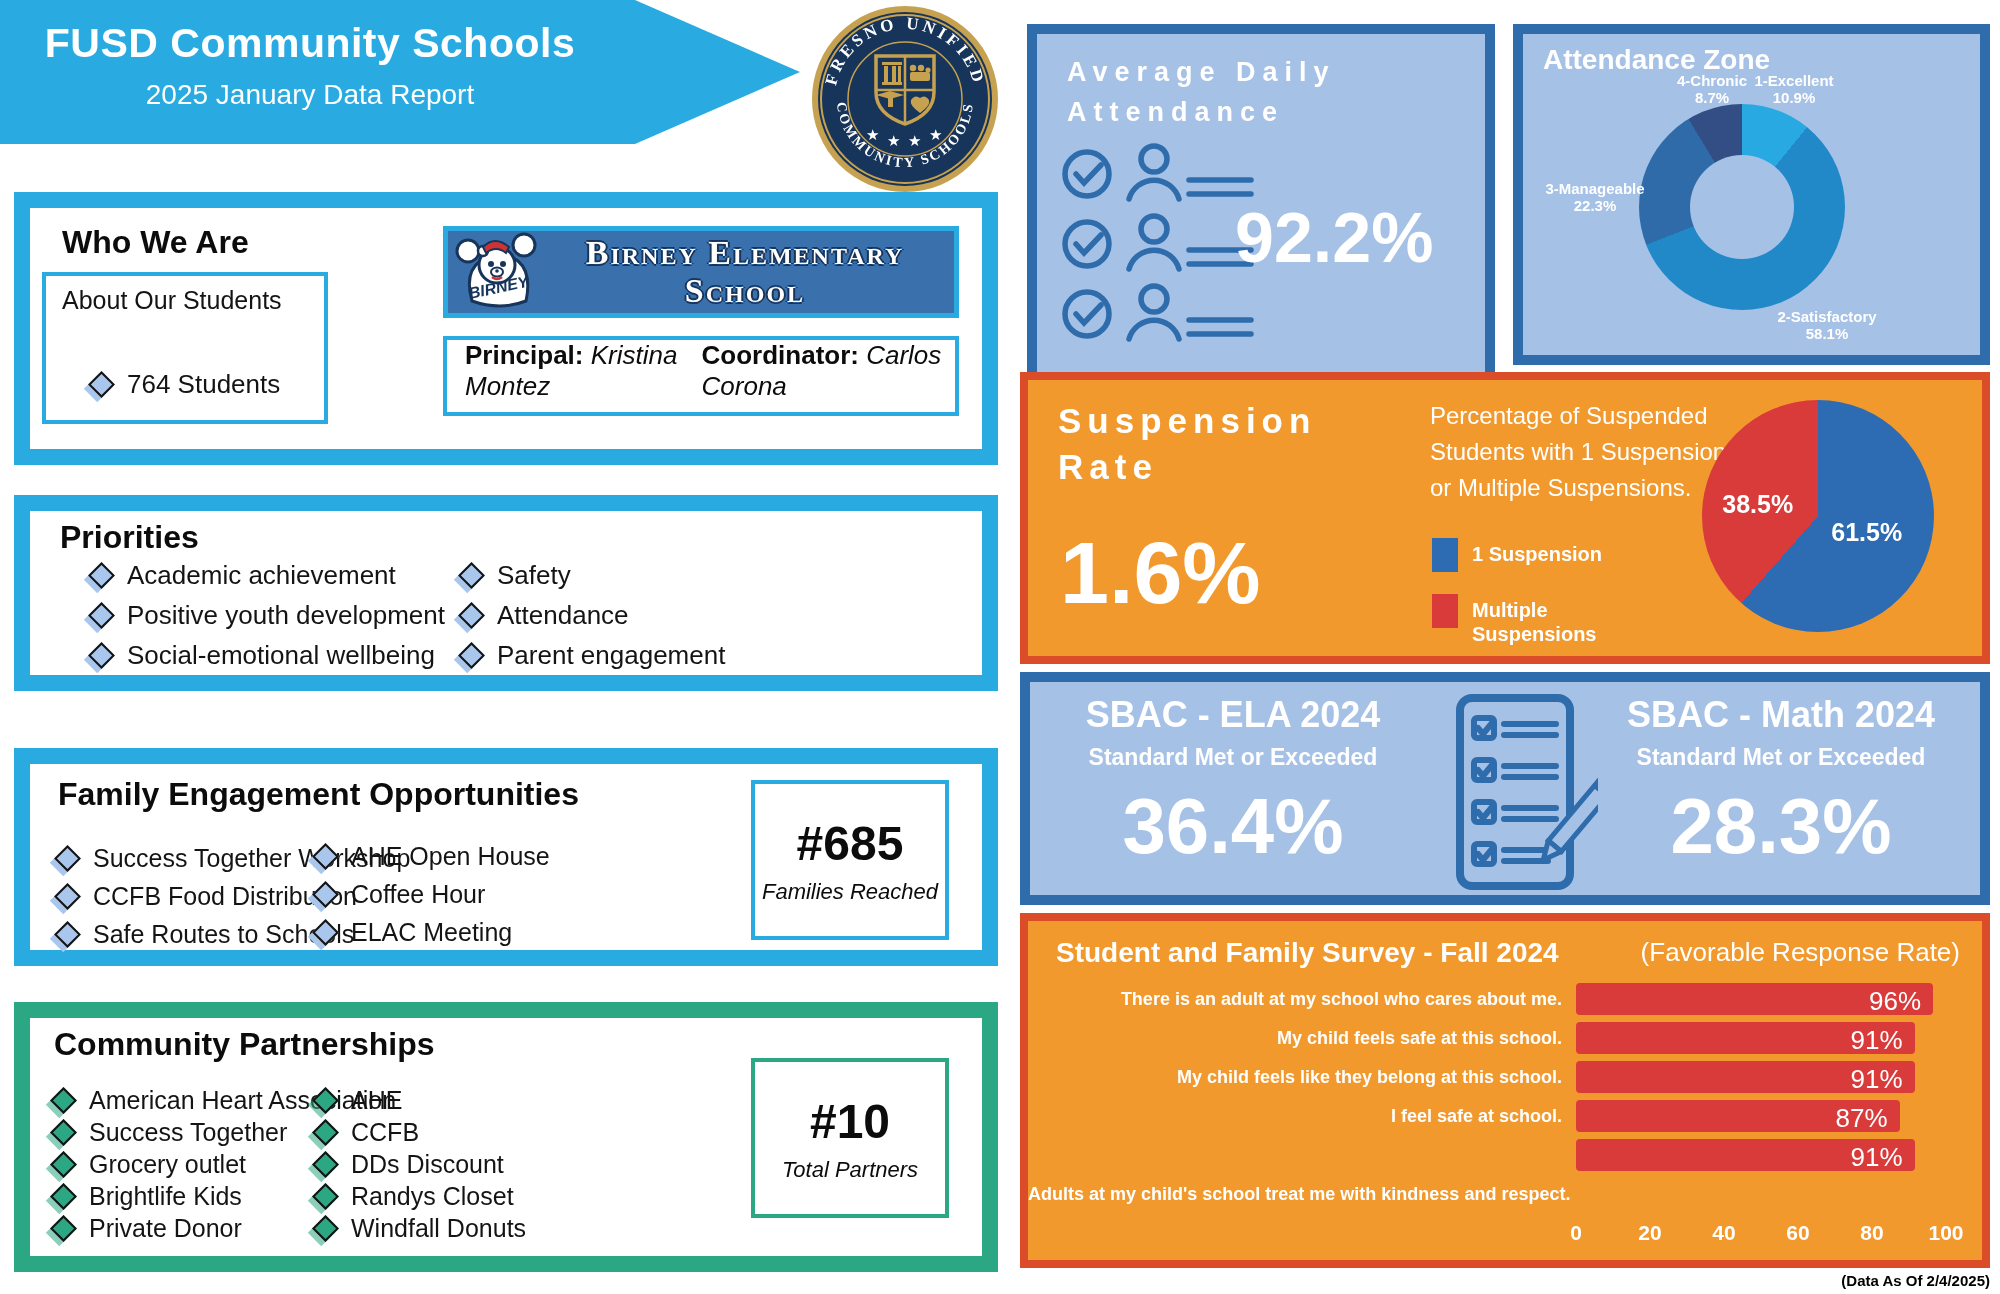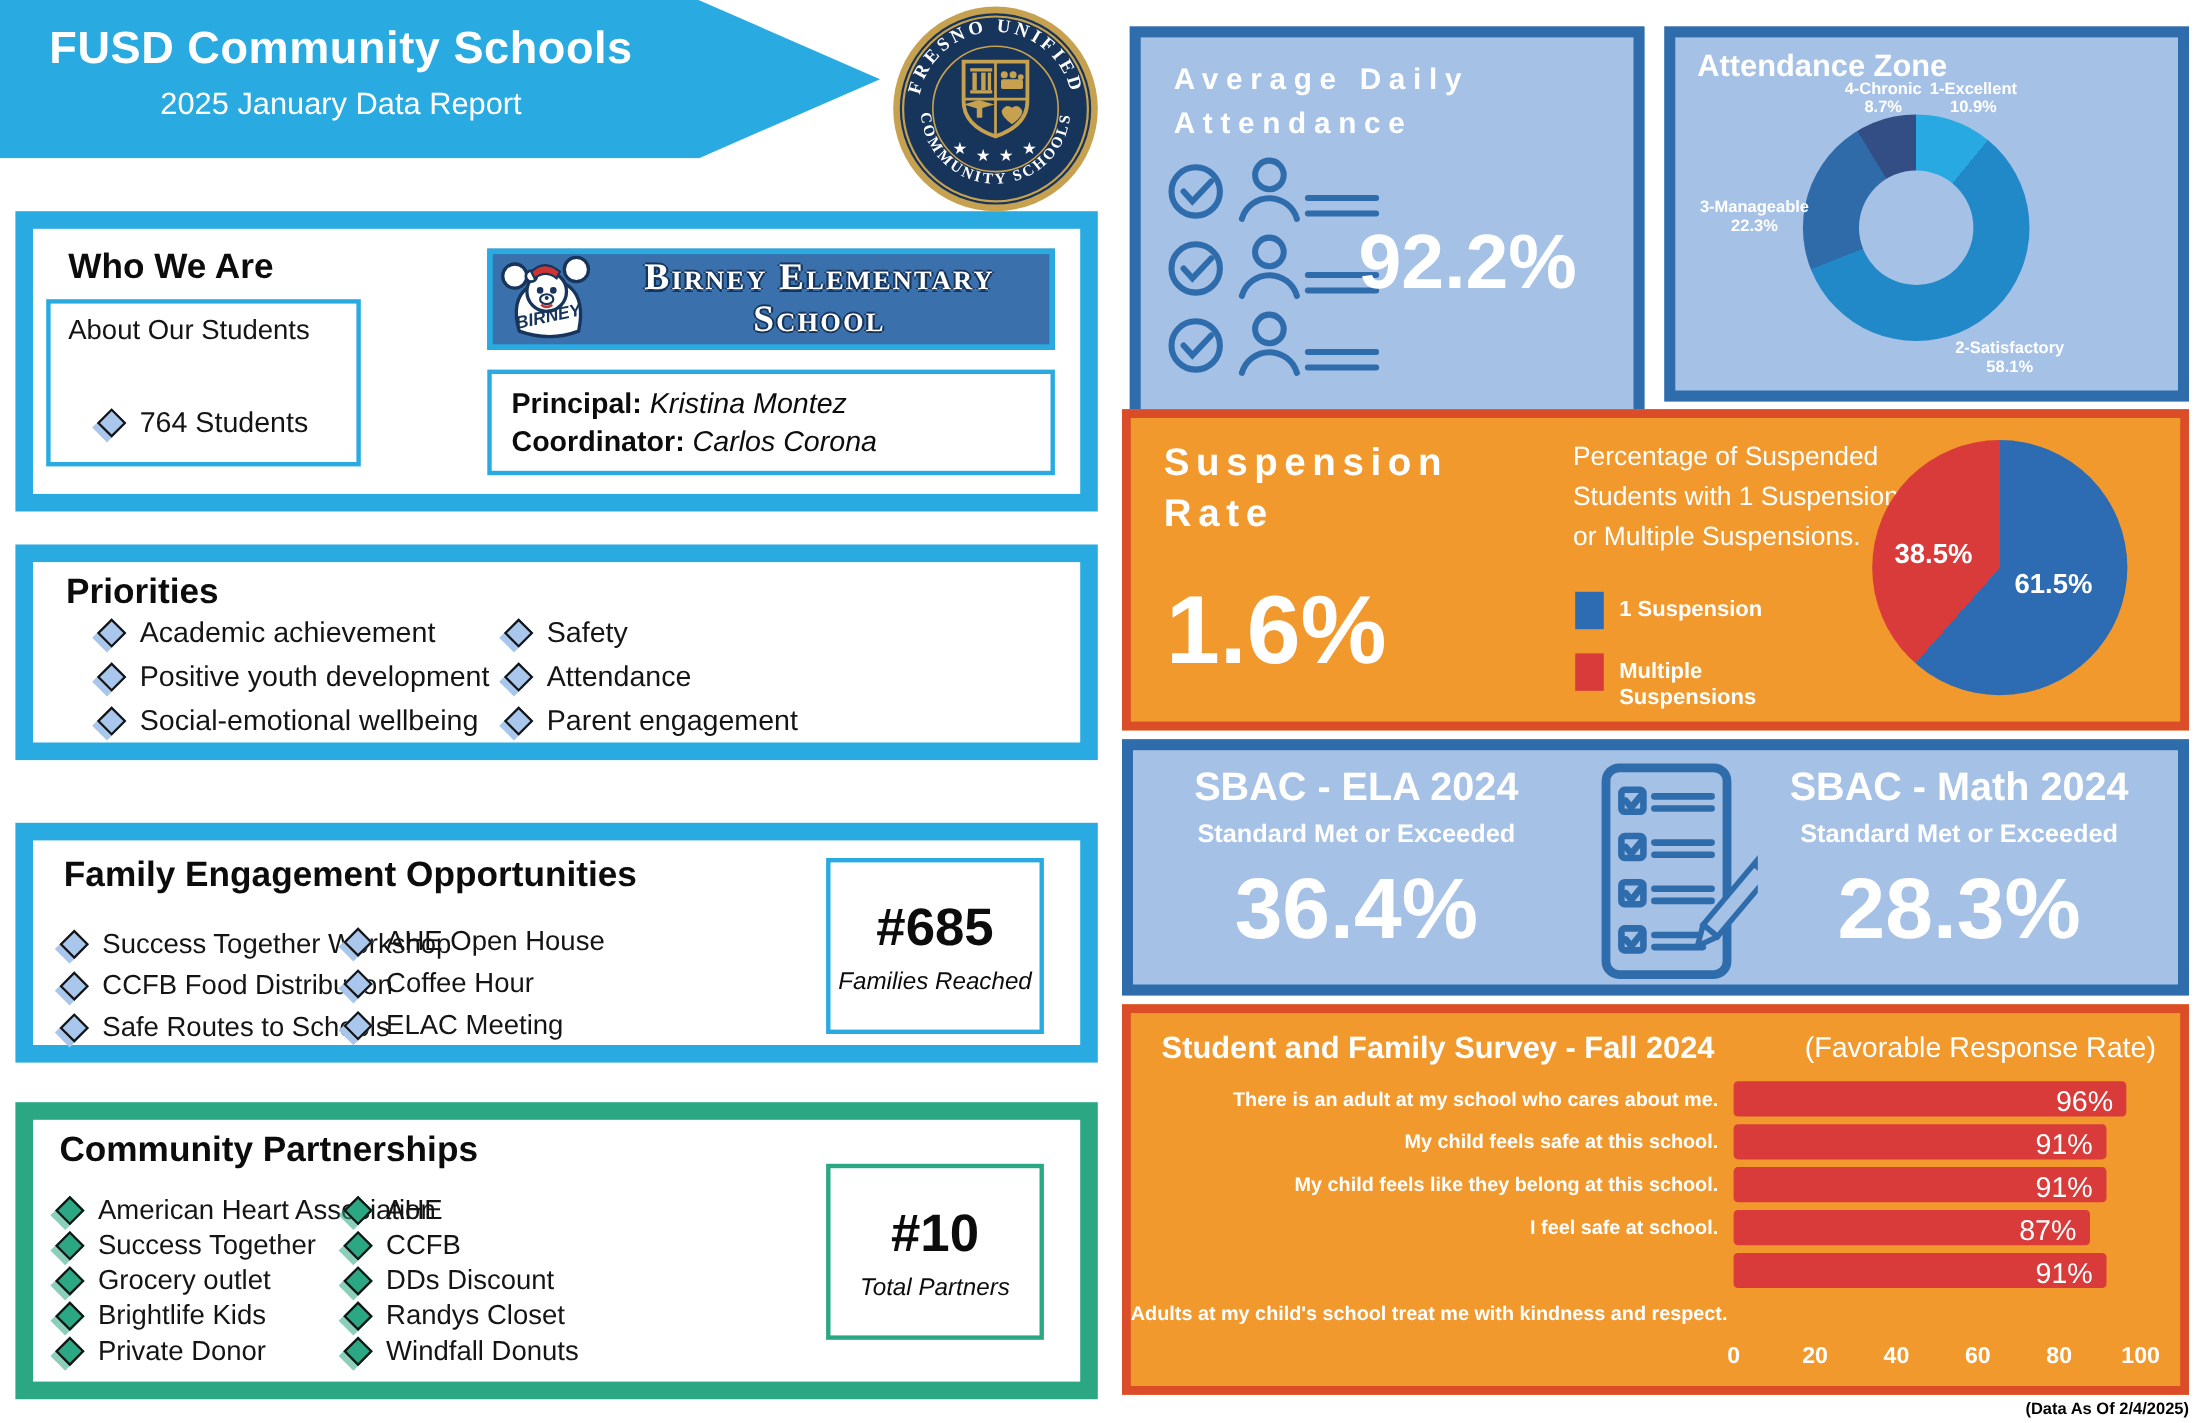--- a/index.html
+++ b/index.html
@@ -38,22 +38,22 @@
   #who h2 { position:absolute; left:32px; top:16px; font-size:32px; }
   .about-box { position:absolute; left:12px; top:64px; width:286px; height:152px; border:4px solid #29ABE2; }
   .about-box .about-title { position:absolute; left:16px; top:10px; font-size:25px; color:#141414; }
   .about-box .bullet-row { left:46px; top:92px; }
   .school-banner { position:absolute; left:413px; top:18px; width:516px; height:92px; border:5px solid #29ABE2;
     background:#3A71AC; display:flex; align-items:center; }
   .school-banner .bear { width:92px; height:82px; margin-left:4px; flex:0 0 auto; }
   .banner-name { flex:1; text-align:center; color:#fff; font-family:"Liberation Serif", serif; font-weight:bold;
     font-variant:small-caps; font-size:34px; letter-spacing:2px;
     text-shadow:-2px 0 #17345A, 2px 0 #17345A, 0 -2px #17345A, 0 2px #17345A; padding-right:8px; }
-  .principal-box { position:absolute; left:413px; top:128px; width:516px; height:96px; border:4px solid #29ABE2;
-    display:flex; flex-direction:column; justify-content:center; padding-left:18px; gap:4px; }
+  .principal-box { position:absolute; left:413px; top:128px; width:516px; height:80px; border:4px solid #29ABE2;
+    display:flex; flex-direction:row; justify-content:center; padding-left:18px; gap:4px; }
   .principal-box .line { font-size:26px; color:#0c0c0c; }
   .principal-box .who-label { font-weight:bold; }
   .principal-box .who-name { font-style:italic; }
 
   
   #priorities { top:495px; height:196px; }
   #priorities h2 { position:absolute; left:30px; top:8px; font-size:32px; }
 
   
   #family { top:748px; height:218px; }

